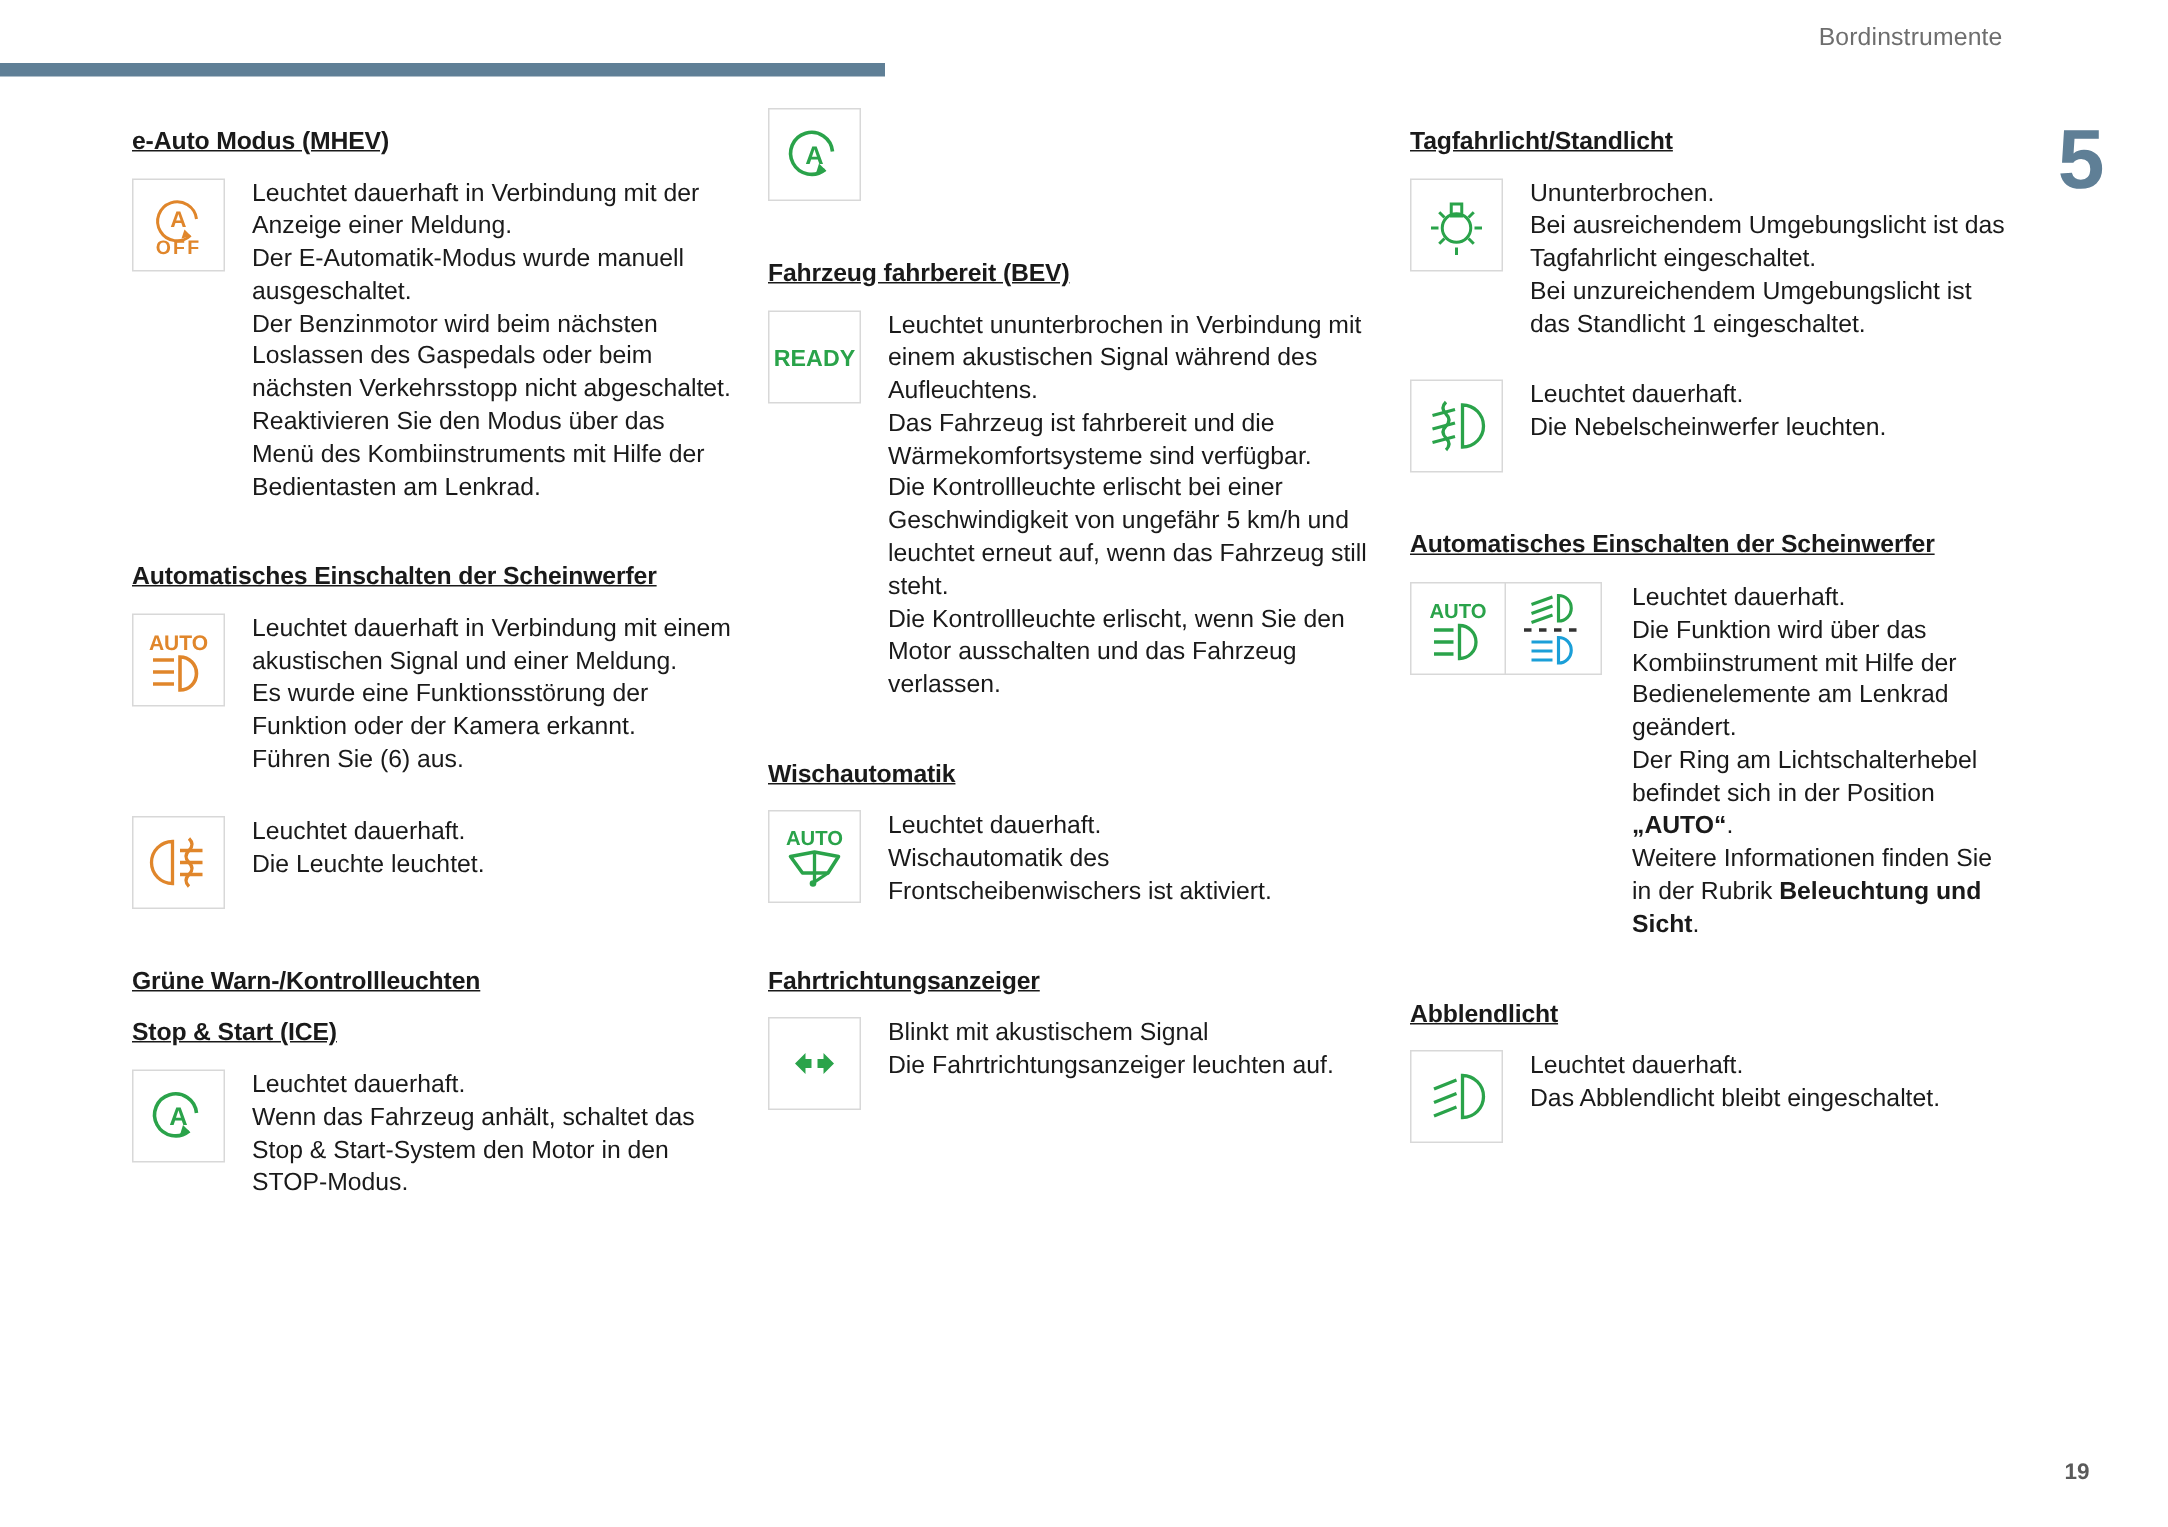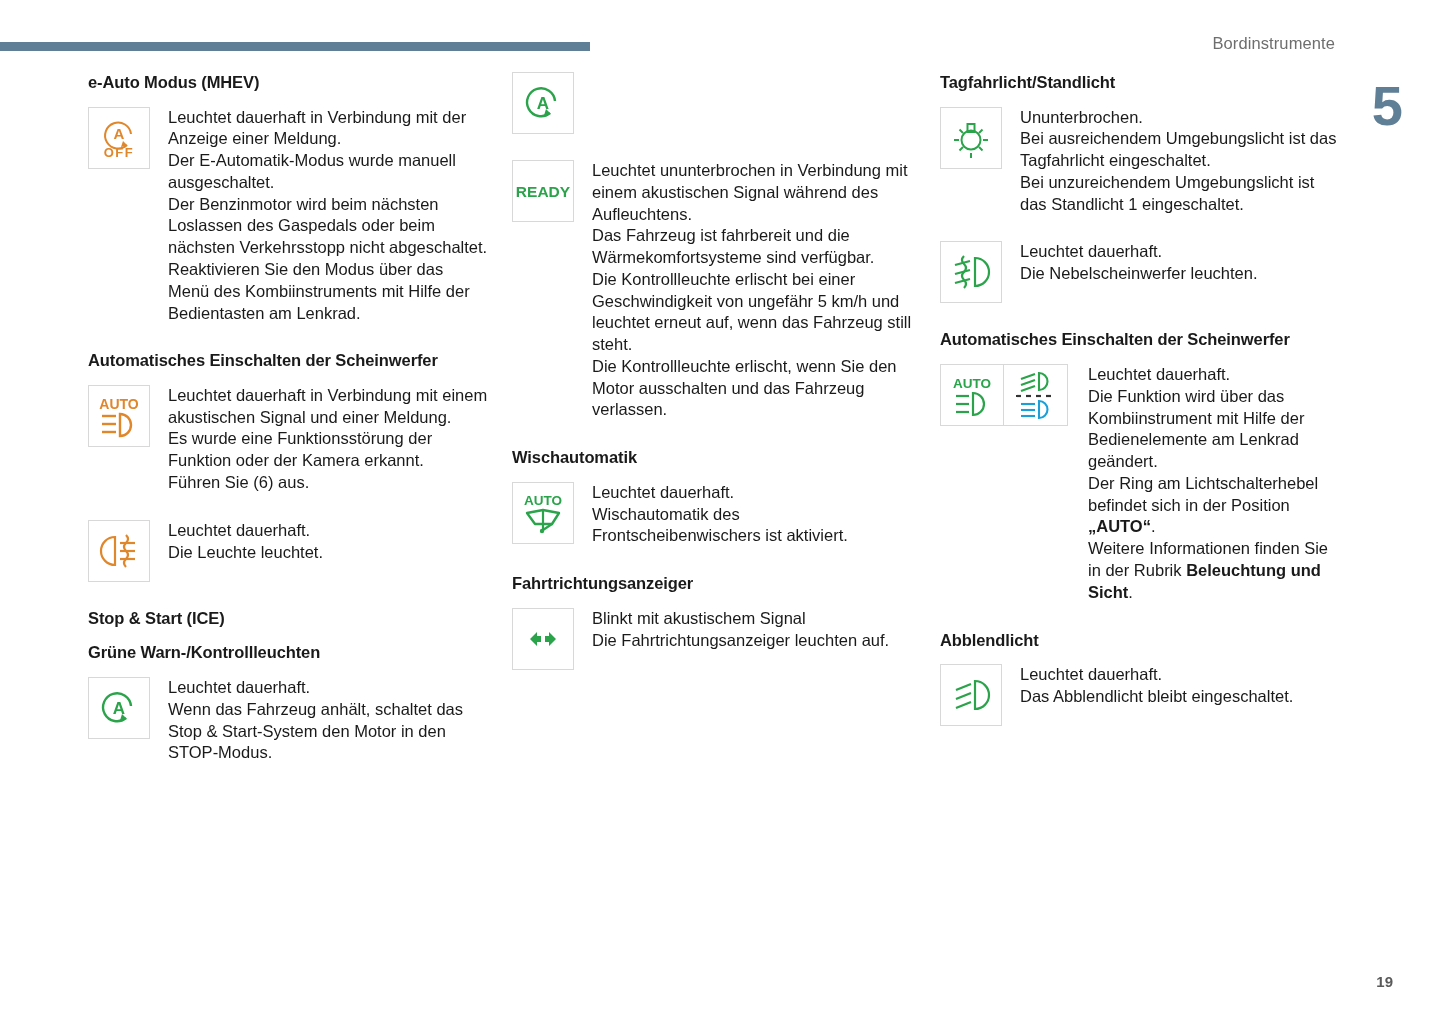--- a/index.html
+++ b/index.html
@@ -2,31 +2,31 @@
 <html><head>
 <meta charset="utf-8">
 <style>
   html,body{margin:0;padding:0;}
   body{
     width:1445px;height:1018px;background:#ffffff;
     font-family:"Liberation Sans",sans-serif;color:#1a1a1a;
     position:relative;overflow:hidden;
   }
   .header-bar{position:absolute;left:0;top:42px;width:590px;height:9px;background:#5f7f96;}
-  .header-title{position:absolute;right:110px;top:34px;font-size:16.5px;color:#6e6e6e;letter-spacing:.1px;}
+  .header-title{position:absolute;right:110px;top:16px;font-size:16.5px;color:#6e6e6e;letter-spacing:.1px;}
   .chapter-num{position:absolute;right:42px;top:78px;font-size:56px;font-weight:bold;color:#5f7f96;line-height:1;}
   .page-num{position:absolute;right:52px;bottom:28px;font-size:15px;font-weight:bold;color:#5a5a5a;text-align:right;}
 
   .cols{position:absolute;left:0;top:72px;width:1445px;}
   .col{position:absolute;top:0;}
   .col-1{left:88px;width:400px;}
   .col-2{left:512px;width:400px;}
   .col-3{left:940px;width:400px;}
 
-  h2.sec{font-size:16.5px;font-weight:bold;margin:0 0 14px 0;line-height:1.25;letter-spacing:-.1px;}
+  h2.sec{font-size:16.5px;font-weight:bold;margin:12px 0 14px 0;line-height:1.25;letter-spacing:-.1px;text-decoration:underline;}
   .gap-lg{height:26px;}
 
   .row{display:flex;align-items:flex-start;margin-bottom:0;}
   .iconcell{flex:0 0 auto;width:64px;margin-right:16px;}
   .iconcell.wide{width:132px;}
   .desc{flex:1 1 auto;font-size:16.5px;line-height:1.32;}
   .desc b{font-weight:bold;}
 
   .tile{
     width:62px;height:62px;border:1px solid #d8d8d8;background:#fff;
@@ -103,22 +103,22 @@
             <line class="o" x1="27" y1="26" x2="42" y2="26" stroke-width="2.2"></line>
             <line class="o" x1="27" y1="34" x2="42" y2="34" stroke-width="2.2"></line>
           </svg>
         </div>
       </div>
       <div class="desc" style="white-space:pre-line">Leuchtet dauerhaft.
 Die Leuchte leuchtet.</div>
     </div>
 
     <div class="gap-lg"></div>
+    <h2 class="sec">Grüne Warn-/Kontrollleuchten</h2>
     <h2 class="sec">Stop &amp; Start (ICE)</h2>
-    <h2 class="sec">Grüne Warn-/Kontrollleuchten</h2>
     <div class="row">
       <div class="iconcell">
         <div class="tile">
           <svg width="52" height="52" viewBox="0 0 52 52">
             <path class="g" d="M38 24 A14 14 0 1 0 33 36" fill="none" stroke-width="2.4"></path>
             <path d="M29 32 l5 5 l-7 1.5 z" fill="#2aa34a"></path>
             <text class="txt-g" x="26" y="32" font-size="17" text-anchor="middle">A</text>
           </svg>
         </div>
       </div>
@@ -135,20 +135,21 @@
           <svg width="52" height="52" viewBox="0 0 52 52">
             <path class="g" d="M38 24 A14 14 0 1 0 33 36" fill="none" stroke-width="2.4"></path>
             <path d="M29 32 l5 5 l-7 1.5 z" fill="#2aa34a"></path>
             <text class="txt-g" x="26" y="32" font-size="17" text-anchor="middle">A</text>
           </svg>
         </div>
       </div>
     </div>
 
     <div class="gap-lg"></div>
+    <h2 class="sec">Fahrzeug fahrbereit (BEV)</h2>
     <div class="row">
       <div class="iconcell">
         <div class="tile">
           <svg width="58" height="52" viewBox="0 0 58 52">
             <text class="txt-g" x="29" y="32" font-size="15.5" text-anchor="middle">READY</text>
           </svg>
         </div>
       </div>
       <div class="desc" style="white-space:pre-line">Leuchtet ununterbrochen in Verbindung mit einem akustischen Signal während des Aufleuchtens.
 Das Fahrzeug ist fahrbereit und die Wärmekomfortsysteme sind verfügbar.

